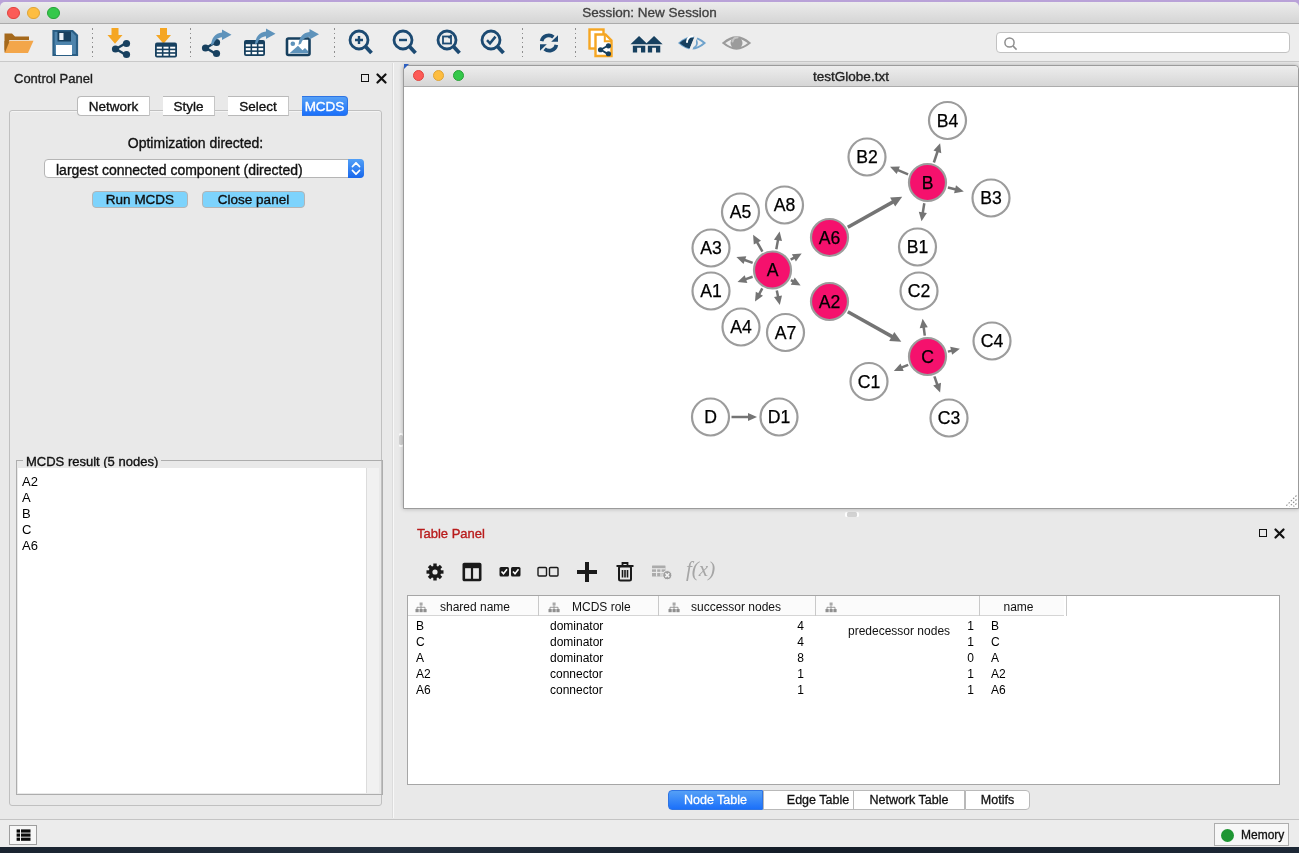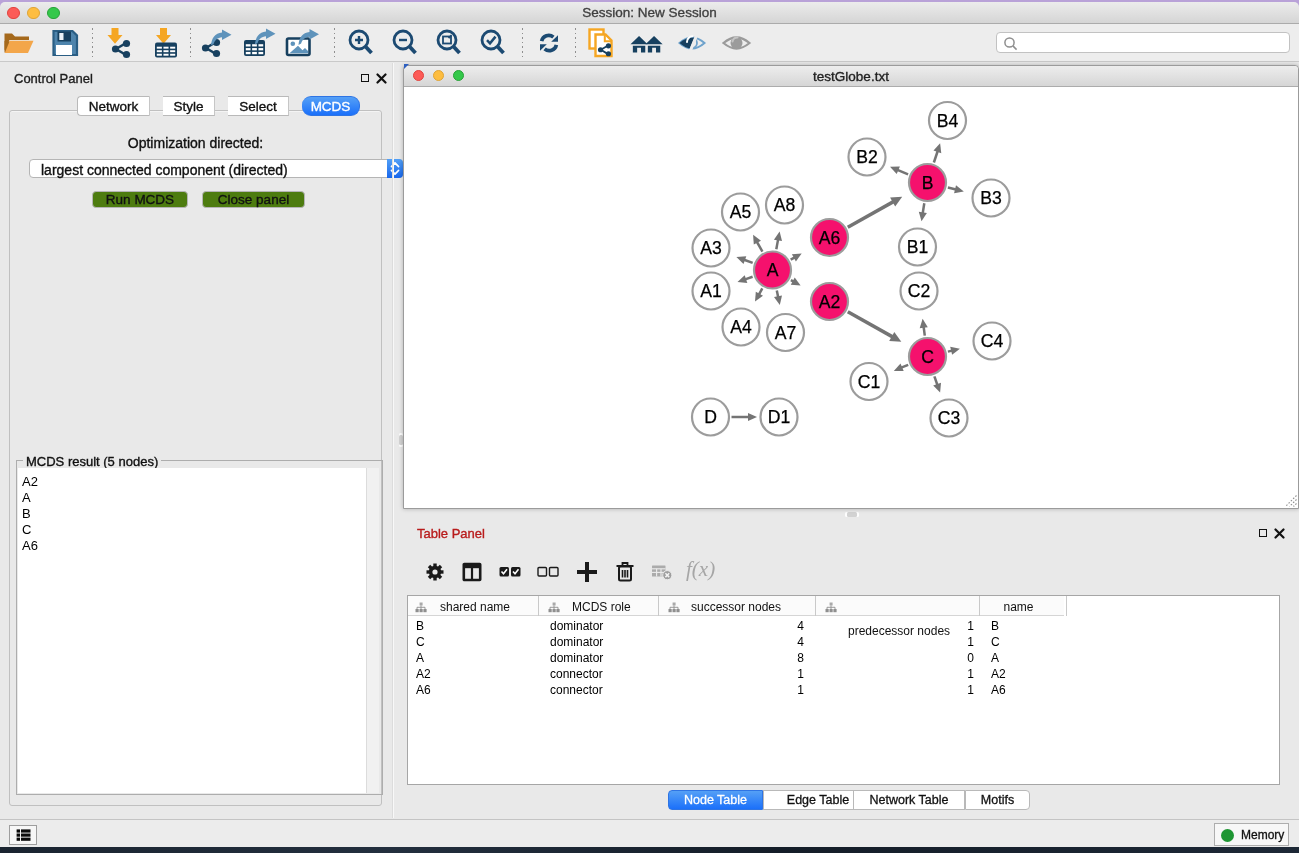--- a/index.html
+++ b/index.html
@@ -33,25 +33,25 @@
   .dockbtn-sq { position:absolute; width:7.5px; height:7.5px; border:1.6px solid #111; }
   .tabrow { position:absolute; display:flex; height:20px; }
   .tabrow .tab { height:20px; line-height:19px; background:#FFFFFF; color:#111; font-size:13.5px; -webkit-text-stroke:0.35px currentColor;
      text-align:center; border-top:1px solid #B9B9B9; border-bottom:1px solid #B9B9B9; border-right:1px solid #C6C6C6; }
   .tabrow .tab.first { border-left:1px solid #B9B9B9; border-radius:4px 0 0 4px; }
   .tabrow .tab.last  { border-radius:0 4px 4px 0; border-right:1px solid #B9B9B9; }
   .tabrow .tab.sel { background:linear-gradient(#55A0F6,#1B70FA); color:#fff; border-color:#2E74E4; }
   #cp-panel { left:9px; top:110px; width:373px; height:696px; border:1px solid #C0C0C0; border-radius:3px;
      box-shadow:inset 0 1px 0 #F4F4F4; }
   #opt-label { left:0; top:135px; width:391px; text-align:center; font-size:14px; color:#111; }
-  #dropdown { left:29px; top:159px; width:374px; height:19px; background:#fff; border:1px solid #B5B5B5; border-radius:4px;padding-left:7px; }
+  #dropdown { left:44px; top:159px; width:320px; height:19px; background:#fff; border:1px solid #B5B5B5; border-radius:4px;padding-left:7px; }
   #dropdown .dtext { position:absolute; left:11px; top:1.5px; font-size:14px; color:#111; }
   #dropdown .spin { position:absolute; right:-1px; top:-1px; width:16px; height:19px; border-radius:0 4px 4px 0;
      background:linear-gradient(#52A0F7,#1867EC); }
-  .btn { position:absolute; height:17px; background:#4d7c0f; border:1px solid #B5B5B5; border-radius:4px;
+  .btn { position:absolute; height:17px; background:#7dd3fc; border:1px solid #B5B5B5; border-radius:4px;
      font-size:13.5px; color:#111; text-align:center; line-height:15px; }
 
   #fieldset { left:16px; top:460px; width:367px; height:335px; border:1px solid #ADADAD; }
   #fieldset-legend { left:23px; top:454px; background:#E9E9E9; padding:0 3px; font-size:13px; color:#111; }
   #mcds-list { left:18px; top:468px; width:361px; height:325px; background:#fff; font-size:13px; color:#000; line-height:16px; padding:6px 0 0 4px; }
   #mcds-scroll { left:366px; top:468px; width:13px; height:325px; background:#F1F1F1; border-left:1px solid #DCDCDC; }
 
   
   #netwin { left:403px; top:65px; width:896px; height:444px; background:#fff; border:1px solid #9B9B9B; border-radius:4px 4px 0 0;
      box-shadow:0 0 4px rgba(0,0,0,0.25); }
@@ -244,21 +244,21 @@
 <div class="abs thick" id="cp-title">Control Panel</div>
 <div class="abs dockbtn-sq" style="left:361px; top:74px;"></div>
 <svg class="abs" style="left:376px; top:73px;" width="11" height="11" viewBox="0 0 11 11">
     <path d="M1.5 1.5 L9.5 9.5 M9.5 1.5 L1.5 9.5" stroke="#111" stroke-width="2.2" stroke-linecap="round"></path>
   </svg>
 <div class="abs" id="cp-panel"></div>
 <div class="tabrow" style="left:77px; top:96px;gap:13px;">
   <div class="tab first" style="width:73px;">Network</div>
     <div class="tab" style="width:52px;">Style</div>
     <div class="tab" style="width:61px;">Select</div>
-    <div class="tab sel last" style="width:58px;border-radius:9px;">MCDS</div>
+    <div class="tab sel last" style="width:46px;">MCDS</div>
 </div>
 <div class="abs thick" id="opt-label">Optimization directed:</div>
 <div class="abs" id="dropdown">
     <span class="dtext thick">largest connected component (directed)</span>
   <span class="spin"><svg width="16" height="19" viewBox="0 0 16 19">
         <path d="M4.5 7.5 L8 3.8 L11.5 7.5" stroke="#fff" stroke-width="1.8" fill="none" stroke-linecap="round" stroke-linejoin="round"></path>
         <path d="M4.5 11.5 L8 15.2 L11.5 11.5" stroke="#fff" stroke-width="1.8" fill="none" stroke-linecap="round" stroke-linejoin="round"></path>
       </svg></span>
 </div>
 <div class="btn thick" style="left:92px; top:191px; width:96px;">Run MCDS</div>

